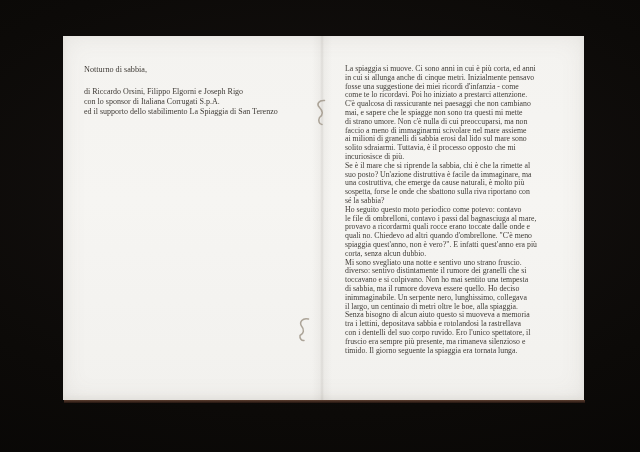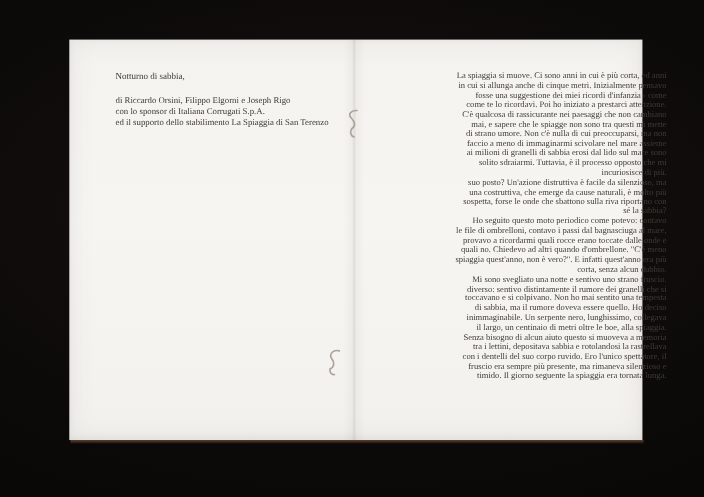--- a/index.html
+++ b/index.html
@@ -10,23 +10,23 @@
   }
   .spread{
     position:absolute;left:63px;top:36px;width:521px;height:364px;
     background:linear-gradient(180deg, var(--paper,#f4f3f0) 0%, #f6f5f2 45%, #f2f1ee 100%);
     box-shadow:inset 0 0 24px rgba(110,100,85,0.10), inset 0 -2px 6px rgba(120,100,80,0.08);
   }
   .spread::after{
     content:"";position:absolute;left:1px;right:-1px;bottom:-3px;height:3px;
     background:linear-gradient(180deg, var(--page_edge,#5c3e30) 0%, #241610 100%);
   }
-  .page{position:absolute;top:0;height:100%;margin-left:21px;}
+  .page{position:absolute;top:0;height:100%;}
   .page-left{left:0;width:259px;}
-  .page-right{left:259px;right:0;text-align:right;}
+  .page-right{left:259px;right:0;}
   .fold{
     position:absolute;left:249px;top:0;width:20px;height:100%;
     background:linear-gradient(to right, rgba(0,0,0,0) 0%, rgba(60,50,40,0.04) 40%,
       rgba(60,50,40,0.12) 50%, rgba(60,50,40,0.04) 60%, rgba(0,0,0,0) 100%);
   }
   .title{
     position:absolute;left:21px;top:29px;
     font-size:8.2px;line-height:10px;color:var(--ink,#3f3b36);white-space:nowrap;
   }
   .credits{
@@ -65,21 +65,22 @@
           <div class="body-line">in cui si allunga anche di cinque metri. Inizialmente pensavo</div>
           <div class="body-line">fosse una suggestione dei miei ricordi d'infanzia - come</div>
           <div class="body-line">come te lo ricordavi. Poi ho iniziato a prestarci attenzione.</div>
           <div class="body-line">C'è qualcosa di rassicurante nei paesaggi che non cambiano</div>
           <div class="body-line">mai, e sapere che le spiagge non sono tra questi mi mette</div>
           <div class="body-line">di strano umore. Non c'è nulla di cui preoccuparsi, ma non</div>
           <div class="body-line">faccio a meno di immaginarmi scivolare nel mare assieme</div>
           <div class="body-line">ai milioni di granelli di sabbia erosi dal lido sul mare sono</div>
           <div class="body-line">solito sdraiarmi. Tuttavia, è il processo opposto che mi</div>
           <div class="body-line">incuriosisce di più.</div>
-          <div class="body-line">suo posto? Un'azione distruttiva è facile da silenzioso, ma</div>
+          <div class="body-line">Se è il mare che si riprende la sabbia, chi è che la rimette al</div>
+          <div class="body-line">suo posto? Un'azione distruttiva è facile da immaginare, ma</div>
           <div class="body-line">una costruttiva, che emerge da cause naturali, è molto più</div>
           <div class="body-line">sospetta, forse le onde che sbattono sulla riva riportano con</div>
           <div class="body-line">sé la sabbia?</div>
           <div class="body-line">Ho seguito questo moto periodico come potevo: contavo</div>
           <div class="body-line">le file di ombrelloni, contavo i passi dal bagnasciuga al mare,</div>
           <div class="body-line">provavo a ricordarmi quali rocce erano toccate dalle onde e</div>
           <div class="body-line">quali no. Chiedevo ad altri quando d'ombrellone. "C'è meno</div>
           <div class="body-line">spiaggia quest'anno, non è vero?". E infatti quest'anno era più</div>
           <div class="body-line">corta, senza alcun dubbio.</div>
           <div class="body-line">Mi sono svegliato una notte e sentivo uno strano fruscio.</div>

